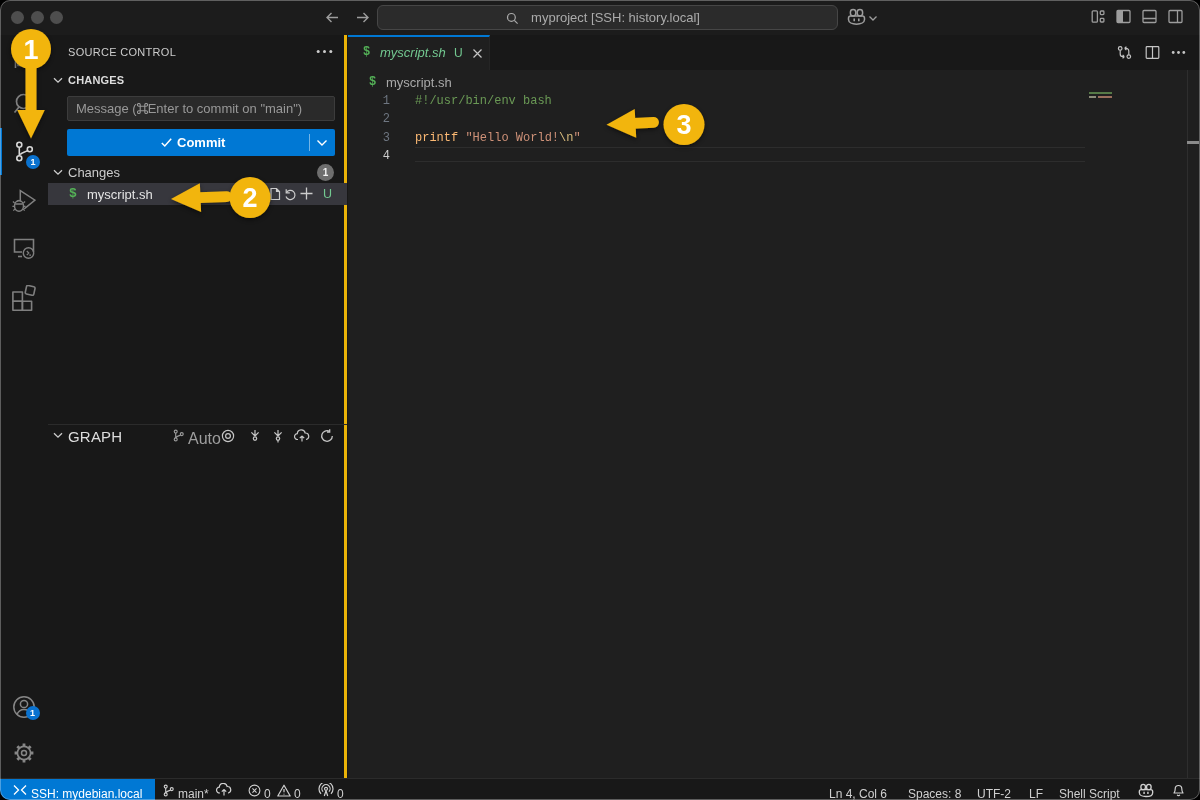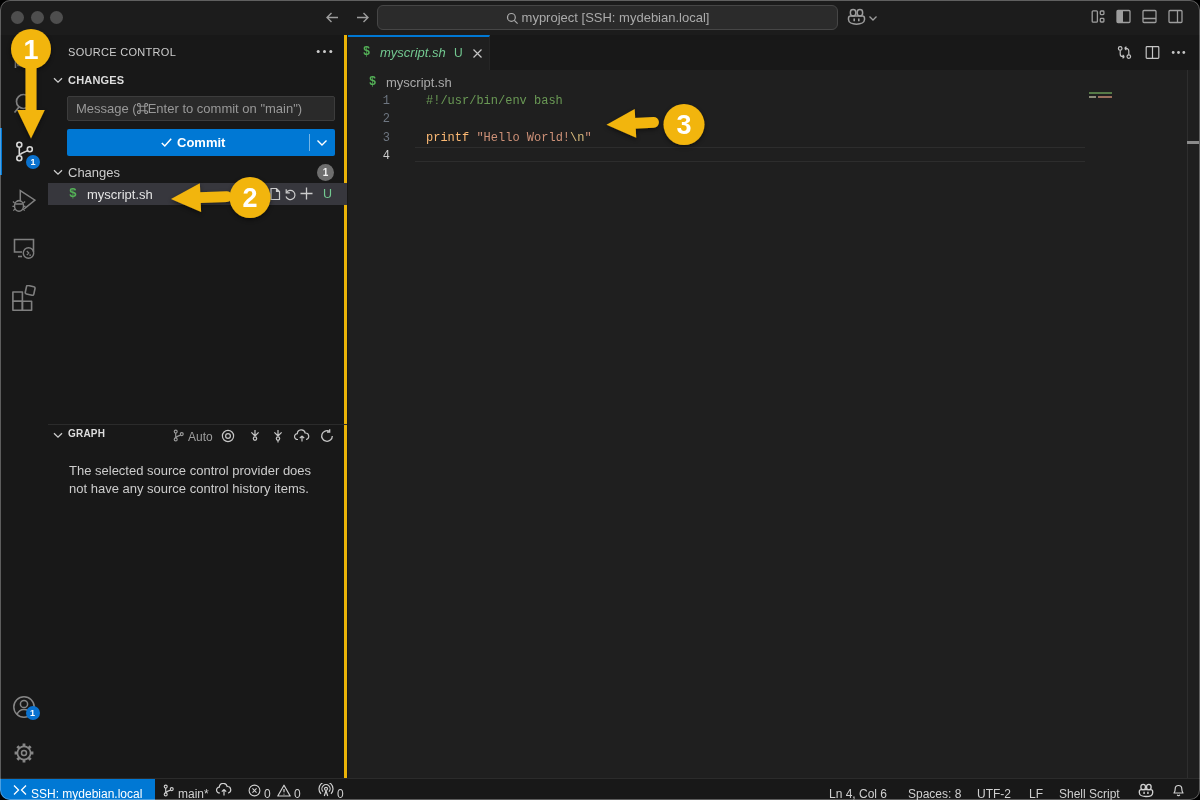--- a/index.html
+++ b/index.html
@@ -41,21 +41,21 @@
 }
 #selrow { position:absolute; left:0px; top:148px; width:299px; height:22px; background:#37373d; }
 
 #editor { position:absolute; left:348px; top:35px; width:852px; height:743px; background:#1f1f1f; }
 #tabstrip { position:absolute; left:0; top:0; width:852px; height:35px; background:#181818; }
 #tab1 {
   position:absolute; left:0; top:0; width:142px; height:35px; background:#1f1f1f;
   border-top:2px solid #0078d4; border-right:1px solid #252525;
 }
 .mono { font-family:"Liberation Mono", monospace; }
-.codeline { position:absolute; left:78px; font-family:"Liberation Mono", monospace; font-size:12px; line-height:18px; white-space:pre; }
+.codeline { position:absolute; left:67px; font-family:"Liberation Mono", monospace; font-size:12px; line-height:18px; white-space:pre; }
 .lnum { position:absolute; width:28px; text-align:right; font-family:"Liberation Mono", monospace; font-size:12px; line-height:18px; color:#6e7681; }
 
 #statusbar { position:absolute; left:0; top:778px; width:1200px; height:22px; background:#181818; border-top:1px solid #2b2b2b; color:#d0d0d0; font-size:12px; }
 #sshseg { position:absolute; left:0; top:0; width:155px; height:22px; background:#0078d4; color:#fff; border-radius:0 0 0 10px; }
 .sbitem { position:absolute; top:4px; height:22px; line-height:22px; white-space:nowrap; }
 
 .anno { position:absolute; z-index:50; }
 </style>
 </head>
 <body>
@@ -70,21 +70,21 @@
       <path d="M14 8.5 H3 M7.5 4 L3 8.5 L7.5 13"></path>
     </svg>
     <svg class="abs" style="left:354px; top:9px;" width="17" height="17" viewBox="0 0 17 17" fill="none" stroke="#9d9d9d" stroke-width="1.4">
       <path d="M3 8.5 H14 M9.5 4 L14 8.5 L9.5 13"></path>
     </svg>
     <div id="searchpill">
       <svg class="abs" style="left:128px; top:5.5px;" width="13" height="13" viewBox="0 0 13 13" fill="none" stroke="#ababab" stroke-width="1.2">
         <circle cx="5.4" cy="5.4" r="3.9"></circle>
           <path d="M8.3 8.3 L11.6 11.6"></path>
       </svg>
-      <span style="padding-left:16px;">myproject [SSH: mydebian.local]</span>
+      <span style="padding-left:16px;">myproject [SSH: history.local]</span>
     </div>
 
     <svg class="abs" style="left:847px; top:8px;" width="19" height="18" viewBox="0 0 19 18" fill="none" stroke="#9d9d9d" stroke-width="1.5">
       <rect x="3.4" y="1.6" width="5.4" height="6.4" rx="2.7"></rect>
       <rect x="10.2" y="1.6" width="5.4" height="6.4" rx="2.7"></rect>
       <path d="M1.5 10.2 C1.5 8.9 2.5 8 3.8 8 H15.2 C16.5 8 17.5 8.9 17.5 10.2 V11.6 C17.5 14.4 14 16.2 9.5 16.2 C5 16.2 1.5 14.4 1.5 11.6 Z"></path>
       <path d="M7.2 10.5 V13.2 M11.8 10.5 V13.2" stroke-width="1.6"></path>
     </svg>
     <svg class="abs" style="left:868px; top:13.5px;" width="10" height="8" viewBox="0 0 10 8" fill="none" stroke="#9d9d9d" stroke-width="1.3">
       <path d="M1.5 2.5 L5 6 L8.5 2.5"></path>
@@ -221,29 +221,29 @@
       <svg class="abs" style="left:251px; top:3px;" width="15" height="15" viewBox="0 0 15 15" fill="none" stroke="#cccccc" stroke-width="1.3">
         <path d="M7.5 1.5 V13.5 M1.5 7.5 H13.5"></path>
       </svg>
       <span class="abs" style="left:275px; top:3.5px; font-size:12.5px; color:#73c991;">U</span>
     </div>
 
     <div class="abs" style="left:0; top:389px; width:299px; height:1px; background:#2b2b2b;"></div>
     <svg class="abs" style="left:5px; top:397px;" width="10" height="7" viewBox="0 0 10 7" fill="none" stroke="#cccccc" stroke-width="1.3">
       <path d="M1 1.2 L5 5.2 L9 1.2"></path>
     </svg>
-    <div class="sbtext" style="left:20px; top:393px; font-size:10px; font-weight:bold; color:#dddddd; letter-spacing:0.2px;">GRAPH</div>
+    <div class="sbtext" style="left:20px; top:393px; font-size:15px; font-weight:normal; color:#dddddd; letter-spacing:0.2px;">GRAPH</div>
 
     <svg class="abs" style="left:124px; top:394px;" width="13" height="13" viewBox="0 0 14 14" fill="none" stroke="#9d9d9d" stroke-width="1.2">
       <circle cx="4" cy="2.8" r="1.6"></circle>
         <circle cx="4" cy="11.2" r="1.6"></circle>
         <circle cx="10.5" cy="5.5" r="1.6"></circle>
       <path d="M4 4.4 V9.6 M9.3 6.4 C7.5 7.6 5.5 7.4 4.6 9"></path>
     </svg>
-    <div class="sbtext" style="left:140px; top:395px; font-size:12px; color:#9d9d9d;">Auto</div>
+    <div class="sbtext" style="left:140px; top:395px; font-size:16px; color:#9d9d9d;">Auto</div>
     <svg class="abs" style="left:173px; top:394px;" width="14" height="14" viewBox="0 0 14 14" fill="none" stroke="#c5c5c5" stroke-width="1.2">
       <circle cx="7" cy="7" r="5.6"></circle>
         <circle cx="7" cy="7" r="2.4"></circle>
     </svg>
     <svg class="abs" style="left:200px; top:394px;" width="14" height="14" viewBox="0 0 14 14" fill="none" stroke="#c5c5c5" stroke-width="1.2">
       <path d="M7 1 V7 M7 7 L3.4 3.4 M7 7 L10.6 3.4"></path>
       <circle cx="7" cy="9.6" r="1.7"></circle>
       <path d="M2 13 C3.5 11.5 5 11 7 11 C9 11 10.5 11.5 12 13" stroke-width="0"></path>
     </svg>
     <svg class="abs" style="left:223px; top:394px;" width="14" height="14" viewBox="0 0 14 14" fill="none" stroke="#c5c5c5" stroke-width="1.2">
@@ -254,21 +254,20 @@
     <svg class="abs" style="left:246px; top:394px;" width="16" height="14" viewBox="0 0 16 14" fill="none" stroke="#c5c5c5" stroke-width="1.2">
       <path d="M4 10.5 H3.6 A2.9 2.9 0 0 1 3.3 4.7 A4 4 0 0 1 11.2 4 A3.3 3.3 0 0 1 12.2 10.5 H12"></path>
       <path d="M8 12.5 V7 M8 7 L5.8 9.2 M8 7 L10.2 9.2"></path>
     </svg>
     <svg class="abs" style="left:272px; top:393.5px;" width="14" height="14" viewBox="0 0 14 14" fill="none" stroke="#c5c5c5" stroke-width="1.3">
       <path d="M12.3 7 A5.3 5.3 0 1 1 9.5 2.3"></path>
       <path d="M9.5 0.5 V3.2 H6.8" stroke-width="0"></path>
       <path d="M9.7 0.3 L9.7 3 L7 3"></path>
     </svg>
 
-    <div class="sbtext" style="left:21px; top:427px; font-size:13px; line-height:17.6px; color:#cccccc;">The selected source control provider does<br>not have any source control history items.</div>
   </div>
 
   <div id="editor">
     <div id="tabstrip">
       <div id="tab1">
         <span class="abs mono" style="left:15px; top:8px; font-size:12px; font-weight:bold; color:#54b157;">$</span>
         <span class="abs" style="left:32px; top:8px; font-size:13px; font-style:italic; color:#73c991;">myscript.sh</span>
         <span class="abs" style="left:106px; top:8.5px; font-size:12px; color:#73c991;">U</span>
         <svg class="abs" style="left:124px; top:11px;" width="11" height="11" viewBox="0 0 11 11" fill="none" stroke="#c5c5c5" stroke-width="1.2">
           <path d="M1.5 1.5 L9.5 9.5 M9.5 1.5 L1.5 9.5"></path>

